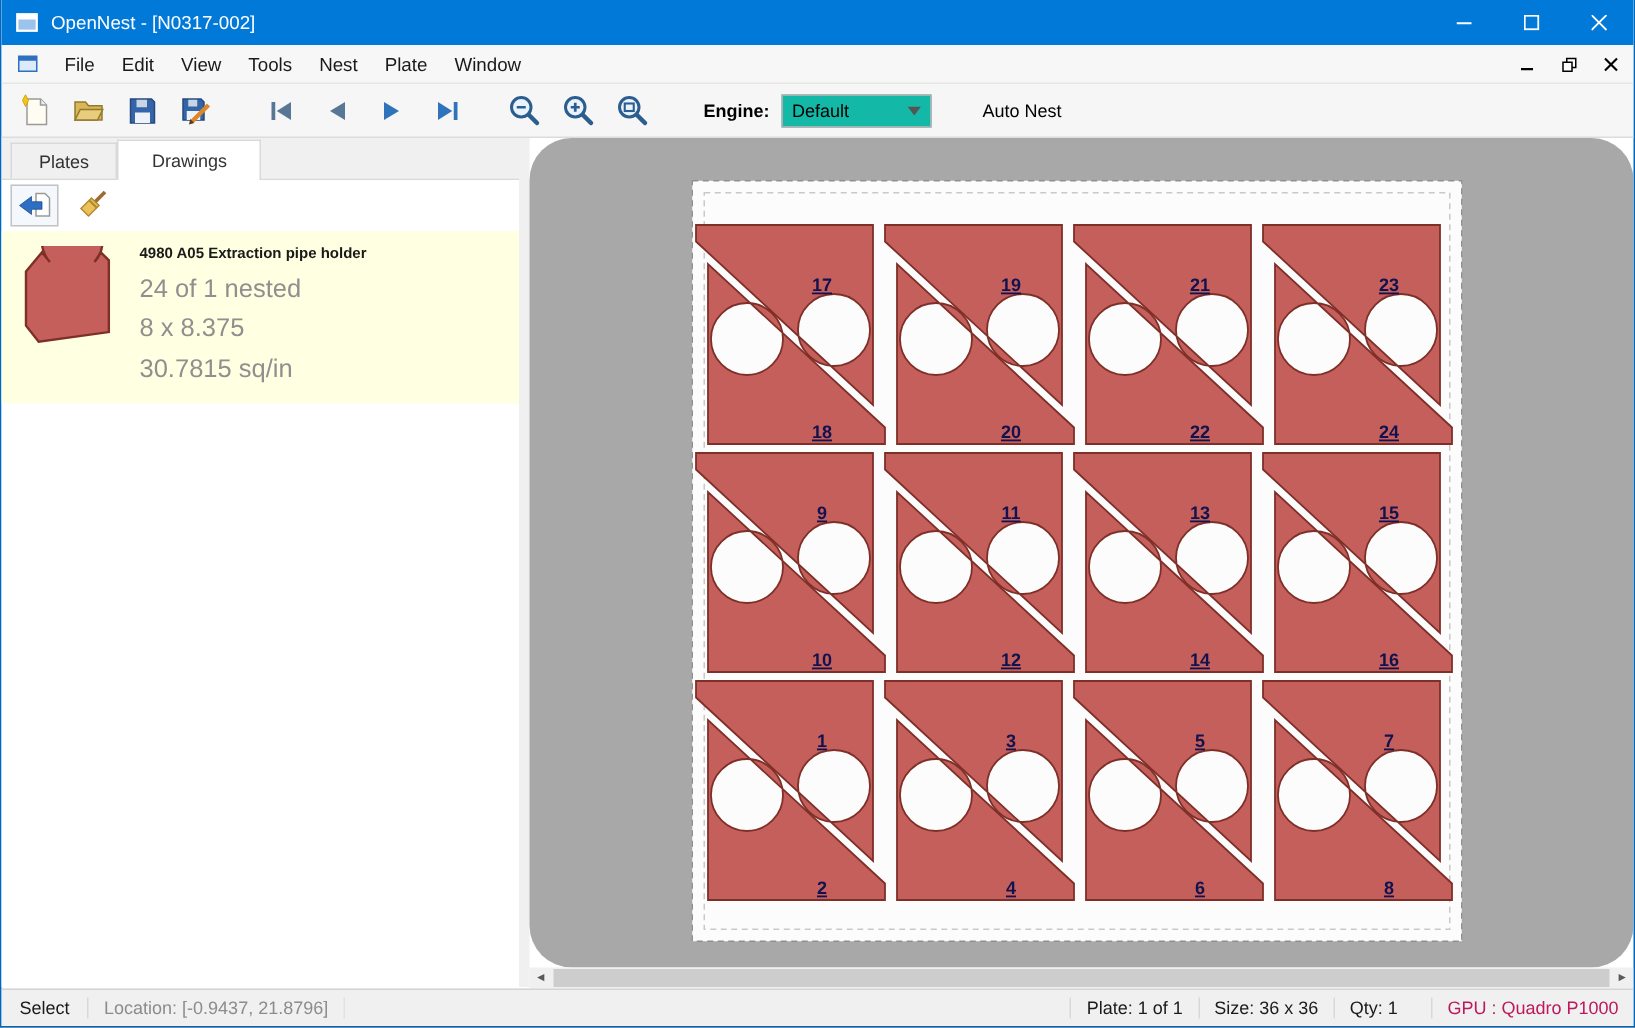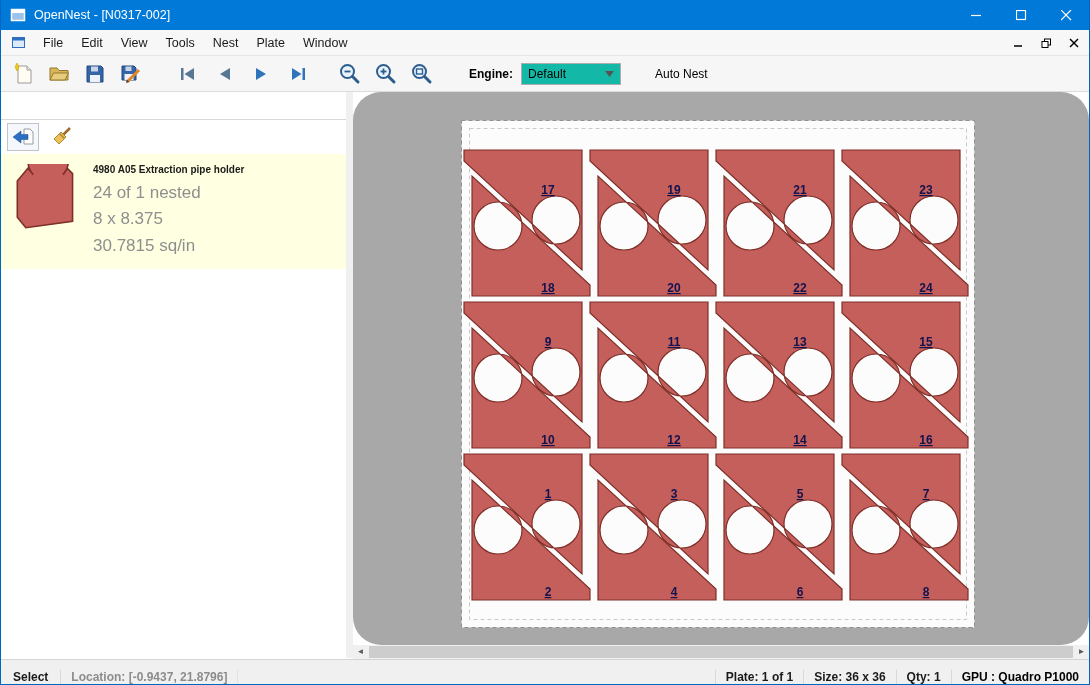--- a/index.html
+++ b/index.html
@@ -56,21 +56,21 @@
 
   
   .hscroll { position:absolute; left:352px; top:645px; right:0; height:14px; background:#f0f0f0; }
   .sb-arrow { position:absolute; top:0; width:15px; height:14px; font-size:8px; color:#5a5a5a; text-align:center;
               line-height:14px; }
   .sb-arrow.left { left:0; } .sb-arrow.right { right:0; }
   .sb-thumb { position:absolute; left:16px; right:16px; top:1px; height:12px; background:#cdcdcd; }
 
   
   .statusbar { position:absolute; left:0; top:659px; right:0; height:25px; background:#f0f0f0;
-               border-top:1px solid #d4d4d4; display:flex; align-items:flex-end; font-size:12px; color:#1a1a1a;font-weight:bold; }
+               border-top:1px solid #d4d4d4; display:flex; align-items:center; font-size:12px; color:#1a1a1a; }
   .st-cell { padding:0 10px; white-space:nowrap; }
   .st-cell.mode { border-right:1px solid #d8d8d8; padding:0 12px; }
   .st-cell.loc { color:#8c8c8c; border-right:1px solid #e2e2e2; }
   .st-spacer { flex:1; }
   .st-cell.b { border-left:1px solid #d8d8d8; }
 </style>
 </head>
 <body>
 
 <div id="window">
@@ -218,20 +218,24 @@
     <div class="combo">
       <span>Default</span>
       <svg width="9" height="6">
           <polygon points="0,0 9,0 4.5,6" fill="#555"></polygon>
         </svg>
     </div>
     <span class="autonest">Auto Nest</span>
   </div>
 
   <div class="sidepanel">
+    <div class="tabstrip">
+      <div class="tab">Plates</div>
+      <div class="tab active">Drawings</div>
+    </div>
     <div class="panel-body">
       <div class="panel-toolbar">
         <div class="pbtn framed">
           <svg width="24" height="20">
             <path d="M13 2 H19 L22 5 V17 H13 Z" fill="#ffffff" stroke="#9a9a9a"></path>
             <polygon points="2,10 10,4 10,7.5 17,7.5 17,12.5 10,12.5 10,16" fill="#2c6fc4" stroke="#1b4a86" stroke-width="0.5"></polygon>
           </svg>
         </div>
         <div class="pbtn">
           <svg width="22" height="22">
@@ -344,16 +348,16 @@
     <div class="sb-arrow right">►</div>
   </div>
 
   <div class="statusbar">
     <div class="st-cell mode">Select</div>
     <div class="st-cell loc">Location: [-0.9437, 21.8796]</div>
     <div class="st-spacer"></div>
     <div class="st-cell b">Plate: 1 of 1</div>
     <div class="st-cell b">Size: 36 x 36</div>
     <div class="st-cell b">Qty: 1</div>
-    <div class="st-cell b" style="color: #000000;">GPU : Quadro P1000</div>
+    <div class="st-cell b" style="color: #be185d; margin-left: 12px;">GPU : Quadro P1000</div>
   </div>
 
 </div>
 
 </body></html>

